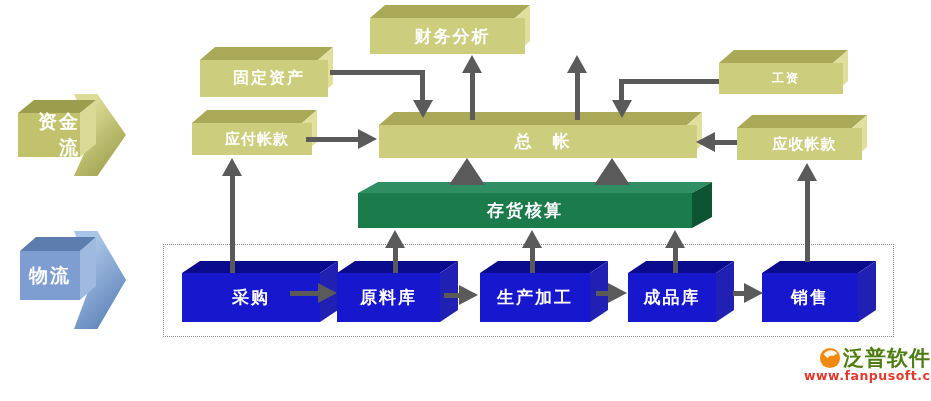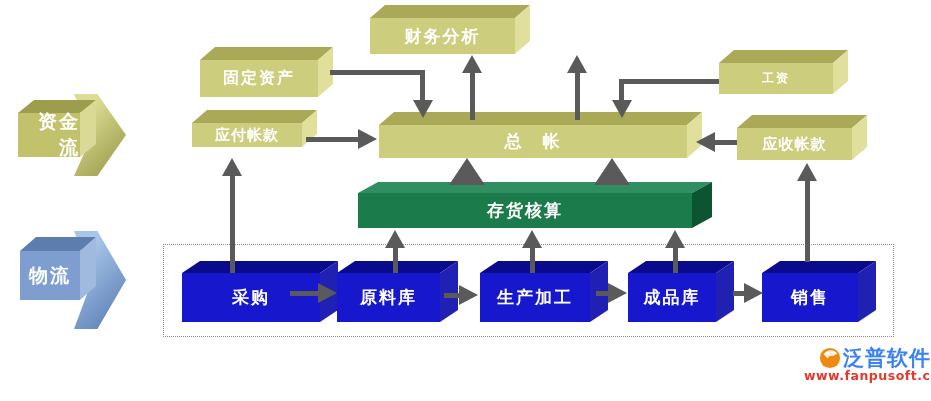--- a/index.html
+++ b/index.html
@@ -17,21 +17,21 @@
   .face-top{
     position:absolute;left:0;top:calc(-1 * var(--dy));height:var(--dy);
     width:calc(100% + var(--dx));
     clip-path:polygon(var(--dx) 0, 100% 0, calc(100% - var(--dx)) 100%, 0 100%);
   }
   .face-right{
     position:absolute;left:100%;top:calc(-1 * var(--dy));width:var(--dx);
     height:calc(100% + var(--dy));
     clip-path:polygon(0 var(--dy), 100% 0, 100% calc(100% - var(--dy)), 0 100%);
   }
-  .khaki .face-front{background:#cdcd7e;}
+  .khaki .face-front{background:#cdcd7e;padding-left:10px;}
   .khaki .face-top{background:#a9a958;}
   .khaki .face-right{background:#e0e09c;}
   .green{--dx:20px;--dy:11px;}
   .green .face-front{background:#1b7b4b;}
   .green .face-top{background:#2f8f63;}
   .green .face-right{background:#0d5433;}
   .blue{--dx:18px;--dy:12px;}
   .blue .face-front{background:#1717ce;}
   .blue .face-top{background:#0a0a8c;}
   .blue .face-right{background:#2020b2;}
@@ -57,21 +57,21 @@
   .chev-logistics{background:linear-gradient(135deg,#accae e,#6286bb);background:linear-gradient(135deg,#a9c5e8 20%,#6286bb 85%);}
   .cap-body .face-front{background:#c2c26c;font-size:19px;}
   .cap-body .face-top{background:#9d9d4e;}
   .cap-body .face-right{background:#dada96;}
   .log-body .face-front{background:#7e9ed1;font-size:19px;}
   .log-body .face-top{background:#5c7dae;}
   .log-body .face-right{background:#9fbade;}
   
   .watermark{position:absolute;z-index:30;text-align:right;line-height:1.05;}
   .wm-row{display:flex;align-items:center;gap:2px;justify-content:flex-end;}
-  .wm-brand{color:#3b82f6;font-size:21px;font-weight:bold;letter-spacing:1px;}
+  .wm-brand{color:#4d7c0f;font-size:21px;font-weight:bold;letter-spacing:1px;}
   .wm-url{color:#e5392b;font-size:12.5px;font-weight:bold;letter-spacing:0.5px;}
 </style>
 </head>
 <body>
 
 <div id="stage">
 
   <div class="dotted-rect" style="left:163px;top:244px;width:729px;height:91px;"></div>
 
   <div class="box3d cap-body" style="left:18px;top:113px;width:62px;height:44px;text-align:right;--dx:16px;--dy:13px;">
@@ -100,21 +100,21 @@
     <div class="face-right"></div>
     <div class="face-front" style="font-size:16px;">固定资产</div>
   </div>
 
   <div class="box3d khaki" style="left:719px;top:63px;width:114px;height:31px;">
     <div class="face-top"></div>
     <div class="face-right"></div>
     <div class="face-front" style="font-size:12px;">工资</div>
   </div>
 
-  <div class="box3d khaki" style="left:192px;top:123px;width:110px;height:24px;">
+  <div class="box3d khaki" style="left:192px;top:123px;width:110px;height:32px;">
     <div class="face-top"></div>
     <div class="face-right"></div>
     <div class="face-front" style="font-size:15px;letter-spacing:1px;">应付帐款</div>
   </div>
 
   <div class="box3d khaki" style="left:379px;top:125px;width:308px;height:33px;">
     <div class="face-top"></div>
     <div class="face-right"></div>
     <div class="face-front">总　帐</div>
   </div>

